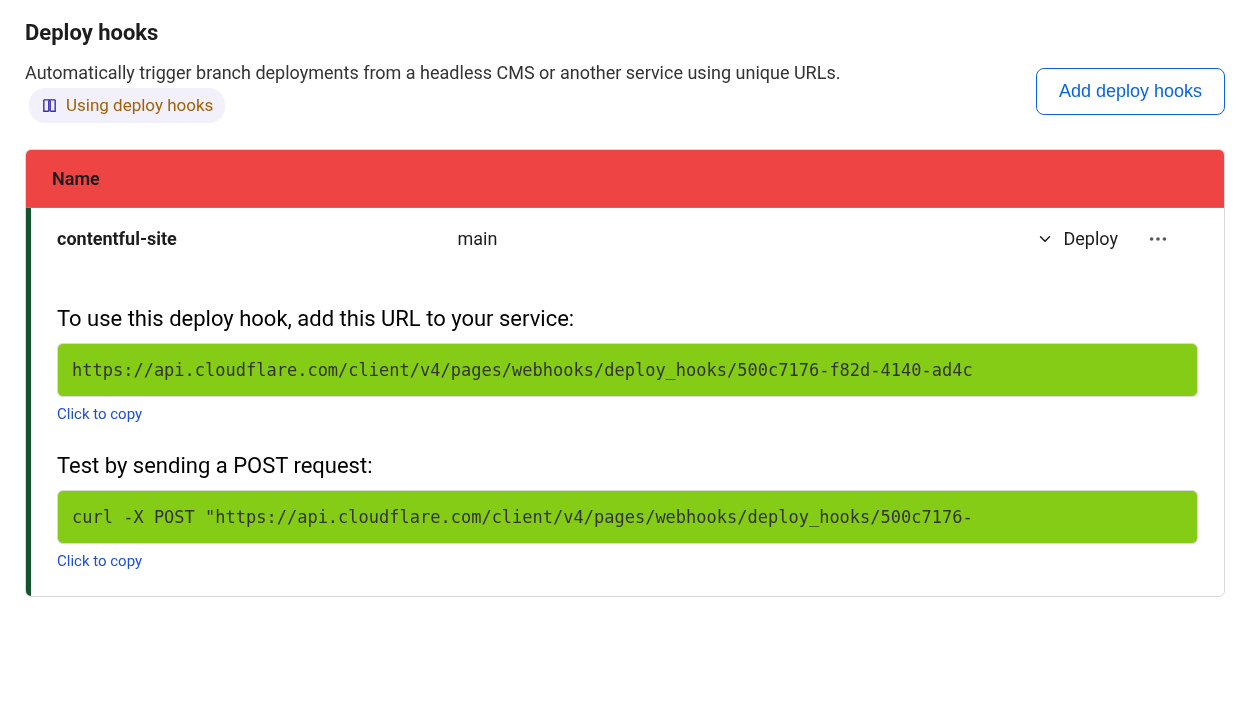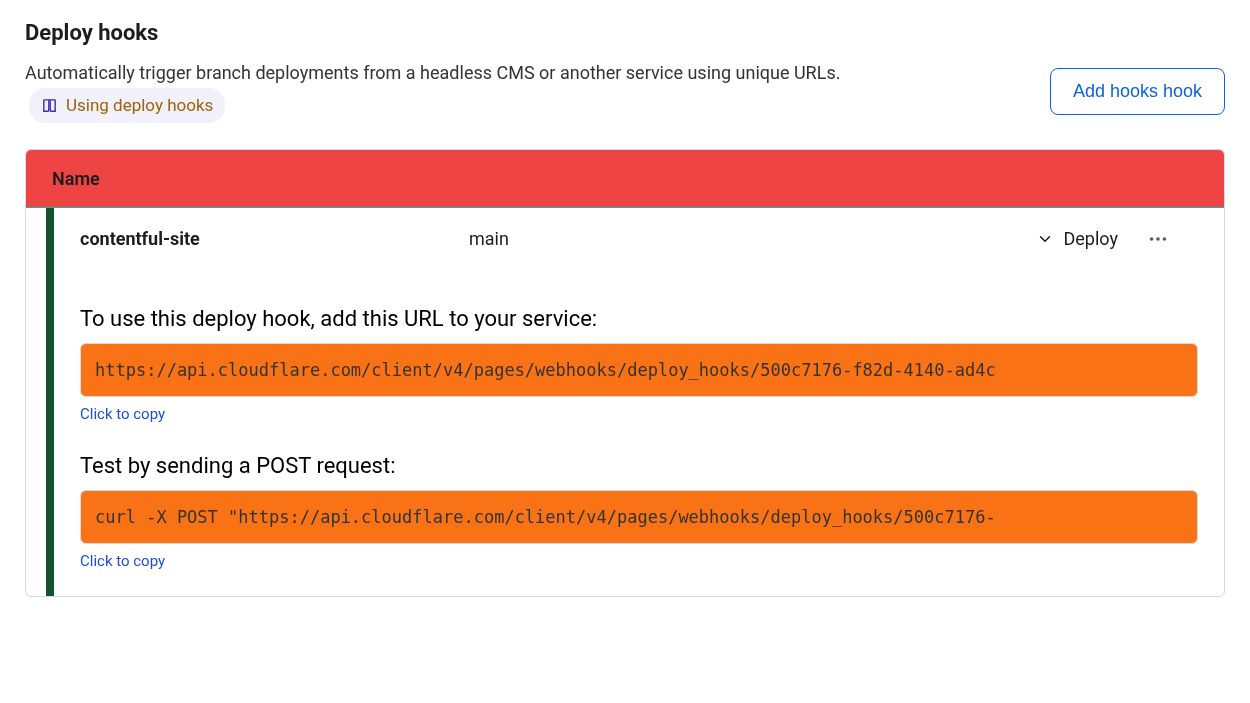--- a/index.html
+++ b/index.html
@@ -61,22 +61,21 @@
     .thead {
       background: #ef4444;
       display: grid;
       grid-template-columns: 1fr 1fr 260px 80px;
       padding: 18px 26px;
       border-bottom: 1px solid #14b8a6;
       font-weight: 600;
       font-size: 18px;
     }
     .row-wrap {
-      border-left: 8px solid #14532d;
-      margin-left: 20px;
+      border-left: 5px solid #14532d;
     }
     .trow {
       display: grid;
       grid-template-columns: 1fr 1fr 260px 80px;
       padding: 20px 26px;
       align-items: center;
       font-size: 18px;
     }
     .trow .name { font-weight: 700; }
     .details-toggle {
@@ -96,21 +95,21 @@
     .more-btn svg { width: 22px; height: 22px; fill: #595959; }
     .detail-body { padding: 6px 26px 26px 26px; }
     .field-label {
       font-size: 22px;
       color: #000000;
       margin-top: 30px;
       margin-bottom: 12px;
     }
     .code-box {
       border: 1px solid #d9d9d9;
-      background: #f97316;
+      background: #84cc16;
       border-radius: 6px;
       padding: 16px 14px;
       font-family: ui-monospace, SFMono-Regular, Menlo, Consolas, monospace;
       font-size: 17px;
       color: #333;
       white-space: nowrap;
       overflow: hidden;
       cursor: pointer;
     }
     .hint {
@@ -131,21 +130,21 @@
         <svg viewBox="0 0 24 24" fill="none" stroke="#3b2db5" stroke-width="2">
           <path d="M4 4h7a2 2 0 0 1 2 2v14"></path>
             <path d="M20 4h-7a2 2 0 0 0-2 2v14"></path>
             <path d="M4 4v16h7"></path>
             <path d="M20 4v16h-7"></path>
         </svg>
         <span>Using deploy hooks</span>
       </span>
     </p>
   </div>
-  <button class="add-btn">Add hooks hook</button>
+  <button class="add-btn">Add deploy hooks</button>
 </div>
 
 <div class="table">
   <div class="thead">
     <div>Name</div>
     <div></div>
       <div></div>
   </div>
 
   <div class="row-wrap">

